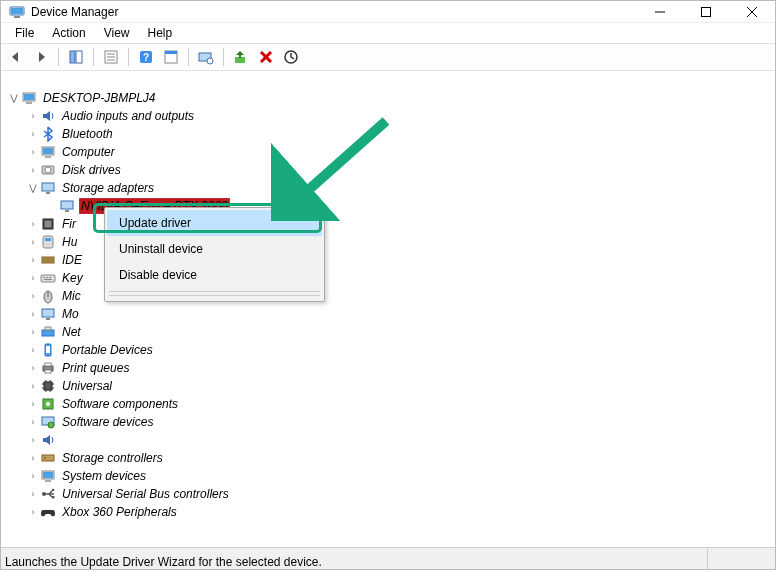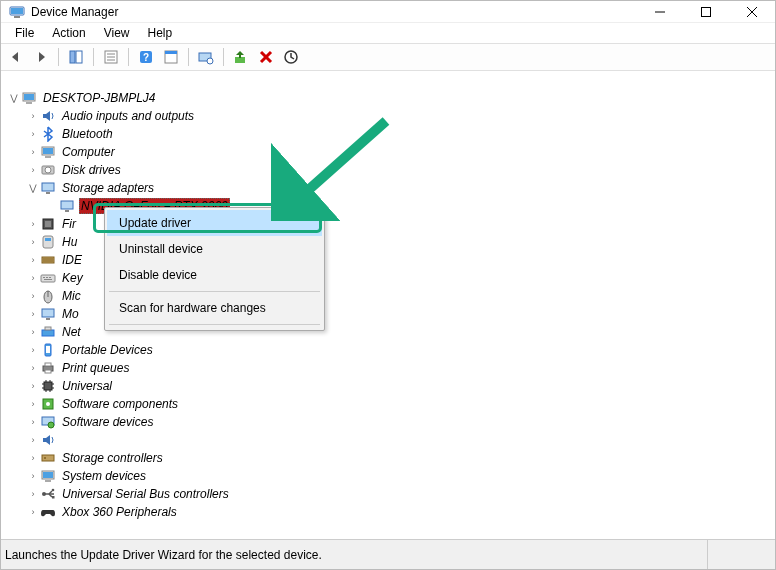--- a/index.html
+++ b/index.html
@@ -96,25 +96,25 @@
     position: absolute;
     left: 270px;
     top: 110px;
     z-index: 30;
     pointer-events: none;
   }
   
   .statusbar {
     position: absolute;
     bottom: 0; left: 0; right: 0;
-    height: 30px;
+    height: 22px;
     background: #f0f0f0;
     border-top: 1px solid #ccc;
     display: flex;
-    align-items: center;
+    align-items: flex-end;
     padding-left: 4px;
     font-size: 12px;
   }
   .statusbar .cell-right { border-left: 1px solid #ccc; width: 68px; height:100%; }
   svg { display: block; }
 </style>
 </head>
 <body>
 
 <div class="titlebar">
@@ -533,21 +533,20 @@
     </ul>
   </li>
 </ul>
 </div>
 
 <div class="ctx-menu">
   <div class="ctx-item hi">Update driver</div>
   <div class="ctx-item">Uninstall device</div>
   <div class="ctx-item">Disable device</div>
   <div class="ctx-sep"></div>
-  <div class="ctx-item">Scan for hardware changes</div>
   <div class="ctx-sep"></div>
 </div>
 <div class="ctx-highlight-box"></div>
 
 <svg class="arrow" width="130" height="110" viewBox="0 0 130 110">
   <defs>
     <marker id="ah" markerWidth="12" markerHeight="12" refX="2" refY="6" orient="auto">
       <path d="M0 0 L12 6 L0 12 Z" fill="#18aa7d"></path>
     </marker>
   </defs>

